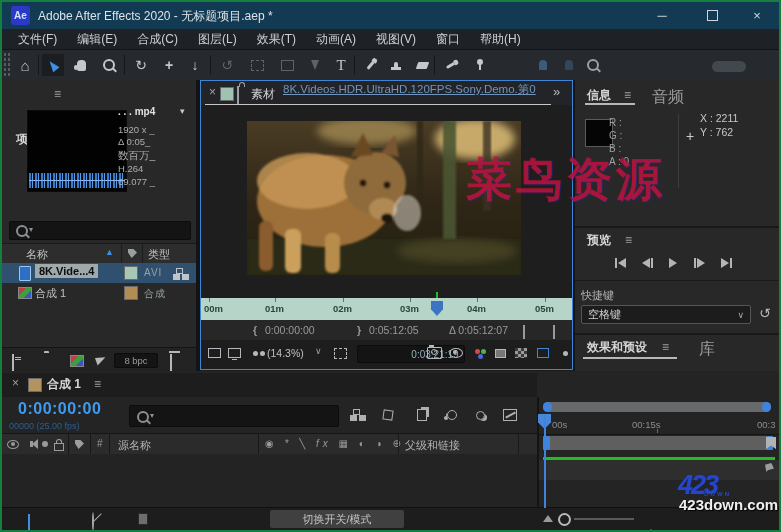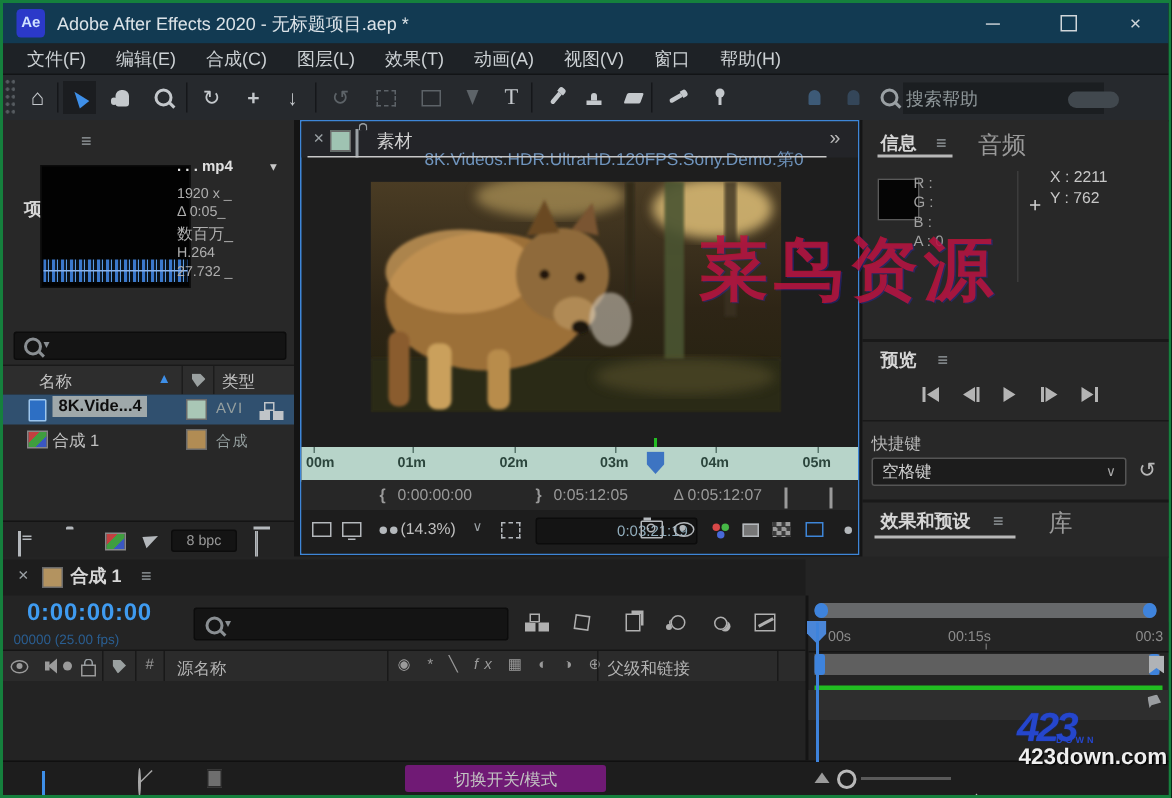--- a/index.html
+++ b/index.html
@@ -130,21 +130,21 @@
   .hic{position:absolute;top:3px;width:14px;height:14px;display:flex;align-items:center;justify-content:center;color:#9a9a9a;}
   .spk{width:3px;height:6px;background:currentColor;position:relative;margin-left:4px;}
   .spk::before{content:"";position:absolute;left:2px;top:-2px;border-top:5px solid transparent;border-bottom:5px solid transparent;border-right:6px solid currentColor;}
   #switchglyphs{font-size:10px;color:#9a9a9a;letter-spacing:4px;font-style:italic;}
   #tlbottombar{position:absolute;left:0;top:136px;width:777px;height:23px;background:#1d1d1d;border-top:1px solid #101010;}
   .expblue{width:10px;height:8px;border:1px solid #3e8fe8;position:relative;background:#1d1d1d;}
   .expblue::before{content:"";position:absolute;left:-4px;top:-4px;width:10px;height:8px;border:1px solid #3e8fe8;z-index:-1;}
   .circslash{width:9px;height:9px;border:1px solid #a8a8a8;border-radius:50%;position:relative;}
   .circslash::after{content:"";position:absolute;left:-1px;top:4px;width:11px;height:1px;background:#a8a8a8;transform:rotate(-45deg);}
   .pillar{width:8px;height:10px;background:#6e6e6e;border:1px solid #2a2a2a;}
-  #togglebtn{position:absolute;left:268px;top:2px;width:134px;height:18px;background:#701a75;border-radius:2px;color:#c2c2c2;font-size:11px;display:flex;align-items:center;justify-content:center;}
+  #togglebtn{position:absolute;left:268px;top:2px;width:134px;height:18px;background:#404040;border-radius:2px;color:#c2c2c2;font-size:11px;display:flex;align-items:center;justify-content:center;}
   .mtn-s{width:0;height:0;border-left:5px solid transparent;border-right:5px solid transparent;border-bottom:7px solid #9a9a9a;}
   .mtn-b{width:0;height:0;border-left:7px solid transparent;border-right:7px solid transparent;border-bottom:10px solid #b8b8b8;position:relative;}
   .knob{width:9px;height:9px;border:2px solid #b8b8b8;border-radius:50%;background:#1d1d1d;}
   
   #navbar{position:absolute;left:541px;top:31px;width:228px;height:10px;background:#67696b;border-radius:5px;}
   .navcap{position:absolute;top:0;width:9px;height:10px;background:#3e83dc;border-radius:5px;}
   #tlruler{position:absolute;left:537px;top:44px;width:240px;height:19px;background:#242424;border-bottom:1px solid #151515;color:#8c8c8c;font-size:9.5px;}
   #ctipin{position:absolute;left:536px;top:43px;width:13px;height:15px;background:#4a86d8;clip-path:polygon(0 0,100% 0,100% 55%,50% 100%,0 55%);}
   #workbar{position:absolute;left:541px;top:65px;width:230px;height:14px;background:#5f5f5f;}
   .wacap{position:absolute;top:0;width:7px;height:14px;background:#3e83dc;border-radius:2px;}
@@ -234,37 +234,36 @@
     </span>
   <span class="ic tic" style="left:530px;">
       <span class="personblob"></span>
     </span>
   <span class="ic tic" style="left:556px;">
       <span class="personblob" style="opacity:.6;"></span>
     </span>
   <span class="ic tic" style="left:580px;">
       <span class="mag" style="color:#9aa0a4;"></span>
     </span>
-  <input class="abs" id="tsearch" placeholder="搜索帮助" style="">
   <span class="abs" id="toolpill"></span>
 
   <div class="abs" id="projpanel"></div>
   <span class="abs paneltabtxt" style="left:14px;top:85px;">项目</span>
   <span class="abs hamb" style="left:52px;top:85px;">≡</span>
   <div class="abs" id="thumb">
     <div id="wave"></div>
     <div id="waveline"></div>
   </div>
   <span class="abs infoline txt" style="top:104px;color:#e0e0e0;font-weight:bold;font-size:10px;">. . . mp4</span>
   <span class="abs" style="left:178px;top:104px;color:#c8c8c8;font-size:9px;">▾</span>
   <span class="abs infoline txt" style="top:122px;">1920 x _</span>
   <span class="abs infoline txt" style="top:134px;">Δ 0:05_</span>
   <span class="abs infoline txt" style="top:147px;font-size:10.5px;">数百万_</span>
   <span class="abs infoline txt" style="top:161px;">H.264</span>
-  <span class="abs infoline txt" style="top:174px;">27.732 _</span>
+  <span class="abs infoline txt" style="top:174px;">69.077 _</span>
   <div class="abs well" id="projsearchwell">
     <span class="mag" style="color:#8a8f93;position:absolute;left:6px;top:3px;"></span>
     <span style="position:absolute;left:19px;top:3px;color:#8a8f93;font-size:8px;">▾</span>
   </div>
   <div class="abs" id="projhdr">
     <span class="abs hdrtxt" style="left:24px;top:3px;">名称</span>
     <span class="abs" style="left:103px;top:3px;color:#3e8fe8;font-size:9px;">▲</span>
     <span class="colsep" style="left:119px;"></span>
     <span class="abs tag" style="left:126px;top:5px;"></span>
     <span class="colsep" style="left:140px;"></span>
@@ -292,21 +291,21 @@
     <span class="abs trash" style="left:166px;top:6px;color:#b4b8bc;"></span>
   </div>
   <div class="abs vdivider" style="left:194px;top:78px;width:4px;height:292px;"></div>
 
   <div class="abs" id="viewer">
     <div id="viewtabrow">
       <span class="abs" style="left:8px;top:4px;color:#9aa0a4;font-size:12px;">×</span>
       <span class="abs swatch" style="left:19px;top:6px;background:#9fc3b2;"></span>
       <span class="abs lockicon" style="left:36px;top:6px;"></span>
       <span class="abs" style="left:50px;top:5px;color:#cfcfcf;font-size:12px;">素材</span>
-      <span class="abs txt" id="ftitle" style="left:82px;top:18px;">8K.Videos.HDR.UltraHD.120FPS.Sony.Demo.第0</span>
+      <span class="abs txt" id="ftitle" style="left:82px;top:1px;text-decoration:underline;">8K.Videos.HDR.UltraHD.120FPS.Sony.Demo.第0</span>
       <span class="abs" style="left:352px;top:3px;color:#b8b8b8;font-size:13px;">»</span>
     </div>
     <div id="viewunderline"></div>
 
     <div id="wolfimg">
       <svg width="274" height="154" viewBox="0 0 274 154">
         <defs>
           <linearGradient id="bgg" x1="0" y1="0" x2="0" y2="1">
             <stop offset="0" stop-color="#4a3c24"></stop>
               <stop offset=".55" stop-color="#2e2516"></stop>

